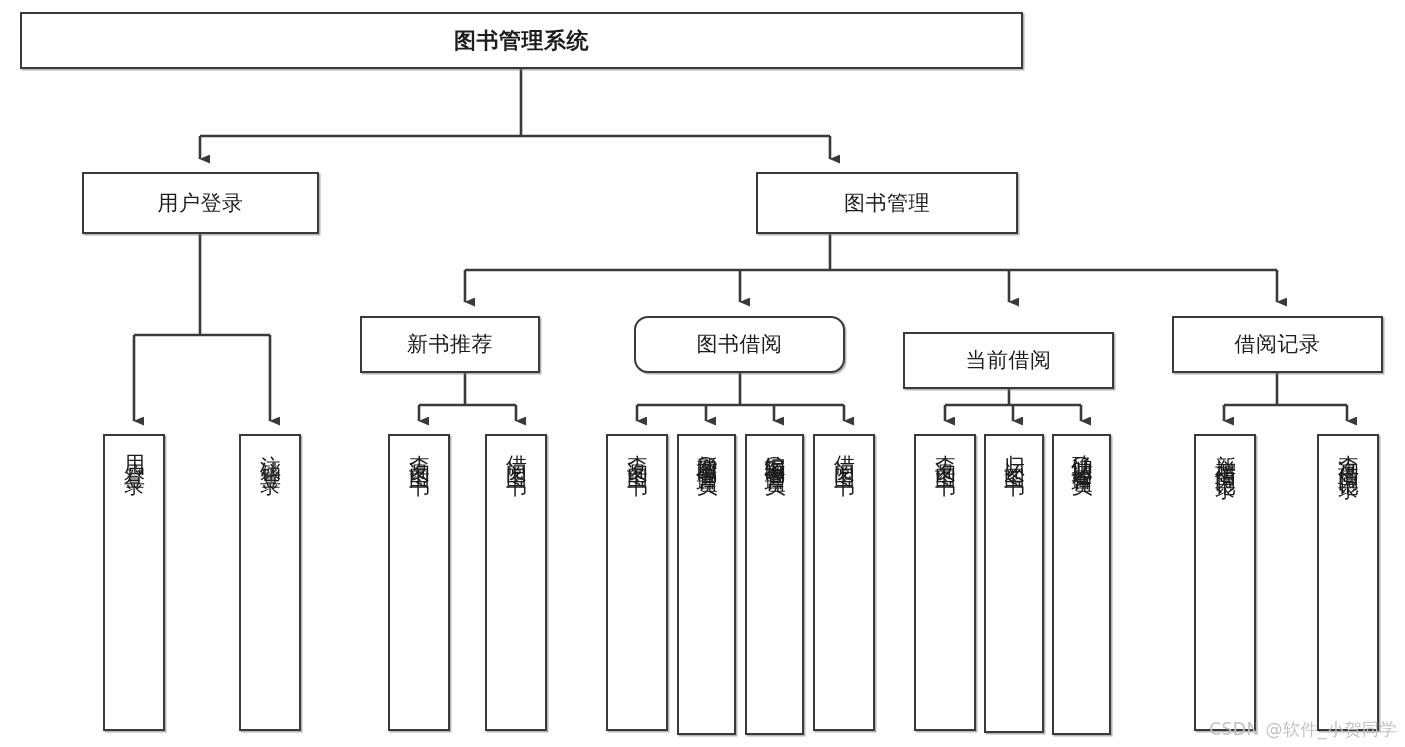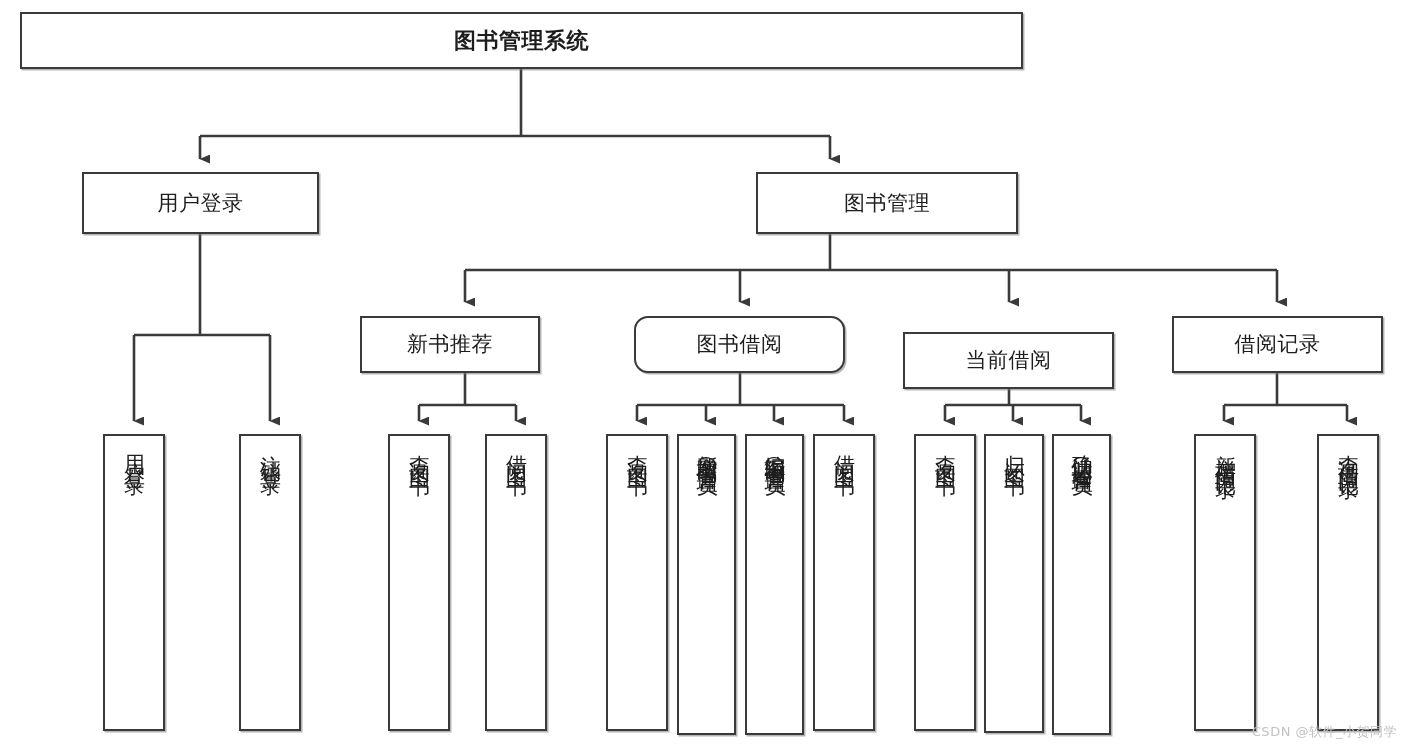--- a/index.html
+++ b/index.html
@@ -63,21 +63,21 @@
     white-space: nowrap;
     padding-top: 2px;
   }
   .node.leaf.tall .node-label { letter-spacing: 3px; }
   .node.leaf.short .node-label { letter-spacing: 7px; }
   .watermark {
     position: absolute;
     right: 8px;
     bottom: 6px;
     color: #c2c2c2;
-    font-size: 13px;
+    font-size: 17px;
     letter-spacing: 0.5px;
     z-index: 6;
     white-space: nowrap;
   }
 </style>
 </head>
 <body>
 
 <div id="diagram-root">
 

